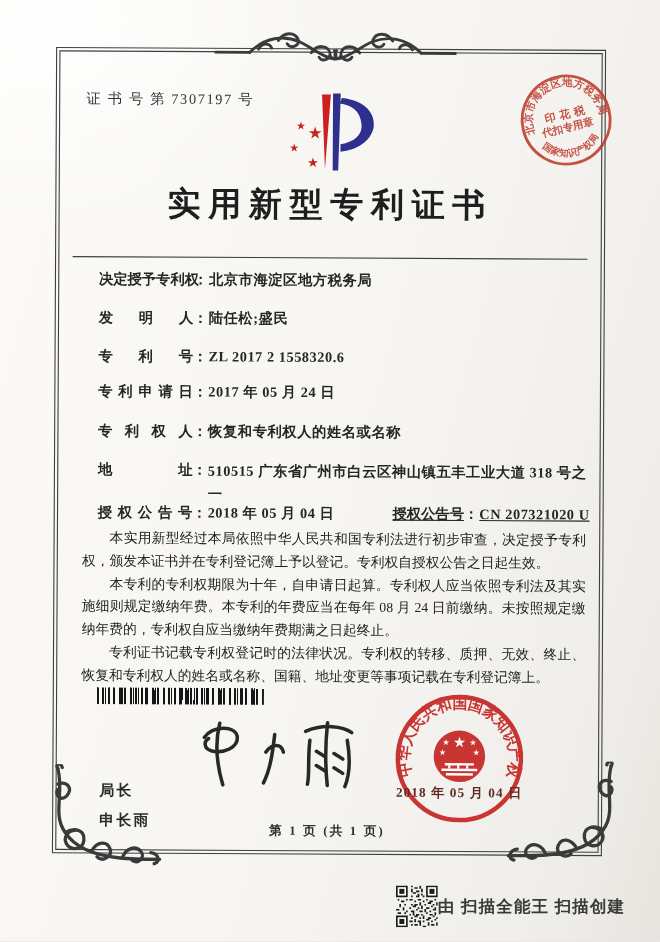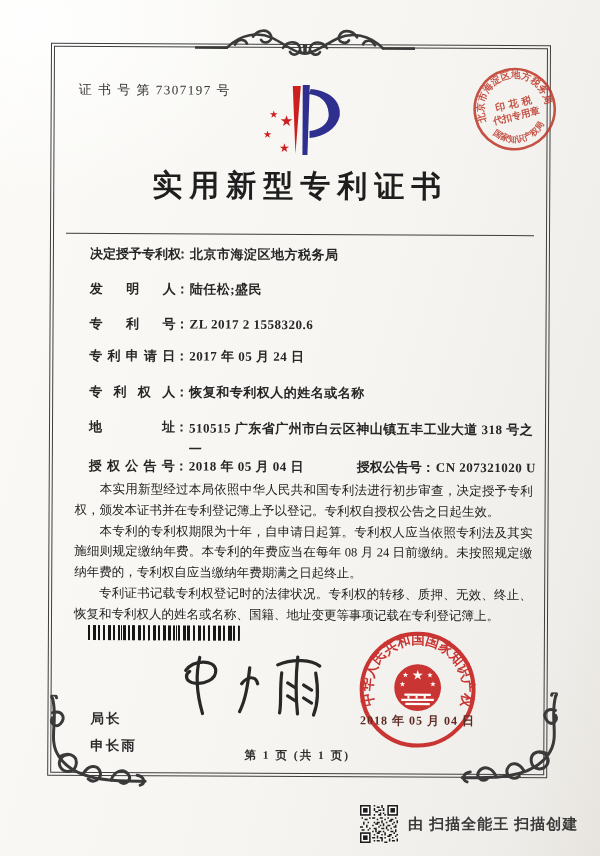--- a/index.html
+++ b/index.html
@@ -22,21 +22,21 @@
   .title { left:0; right:0; top:118px; text-align:center; font-size:30px; font-weight:700;
            letter-spacing:7px; color:#1e1e1e; white-space:nowrap; }
   .divider { left:12px; right:12px; top:186px; border-top:1.5px solid #3c3c3c; }
 
   .frow { position:absolute; left:36px; right:14px; font-size:13px; font-weight:700; color:#262626;
           white-space:nowrap; }
   .flabel { display:inline-block; width:86px; text-align:justify; text-align-last:justify; }
   .fcolon { display:inline-block; width:14px; }
   .fvalue { font-weight:700; letter-spacing:.5px; }
   .fvalue.wrap { display:inline-block; vertical-align:top; white-space:normal; width:350px; line-height:1.6; }
-  .frow-right { position:absolute; left:268px; top:0; }
+  .frow-right { position:absolute; left:268px; top:0;text-decoration:underline; }
 
   .legal { left:22px; width:458px; top:432px; font-size:12.5px; line-height:1.66; text-align:justify;
            color:#222; font-weight:500; }
   .legal p { text-indent:2em; }
 
   .barcode { left:36px; top:578px; width:152px; height:15px;
     background-image:
       repeating-linear-gradient(90deg,#161616 0 2px,transparent 2px 5px),
       repeating-linear-gradient(90deg,#161616 0 1px,transparent 1px 7.5px),
       repeating-linear-gradient(90deg,#161616 0 1px,transparent 1px 11px);
@@ -53,21 +53,21 @@
                  letter-spacing:2px; color:#2f2f2f; }
 
   .tax-stamp { left:412px; top:12px; transform:rotate(-14deg); opacity:.88; }
 
   .orn { color:#3a3a3a; }
   .orn-top { left:140px; top:-23px; }
   .orn-bl { left:-14px; top:648px; }
   .orn-br { left:404px; top:643px; transform:scaleX(-1); }
 
   .scan-footer { position:absolute; left:360px; top:802px; width:232px; height:44px;
-                 display:flex; align-items:center; gap:10px;
+                 display:flex; align-items:center; 
                  font-family:"Liberation Sans","DejaVu Sans",sans-serif; }
   .scan-text { font-size:15px; font-weight:700; color:#3a3a3a; letter-spacing:1px; white-space:nowrap; }
 
   svg text { font-family:"DejaVu Sans","Liberation Sans",sans-serif; }
 </style>
 </head>
 <body>
 
 <div class="photo">
 

